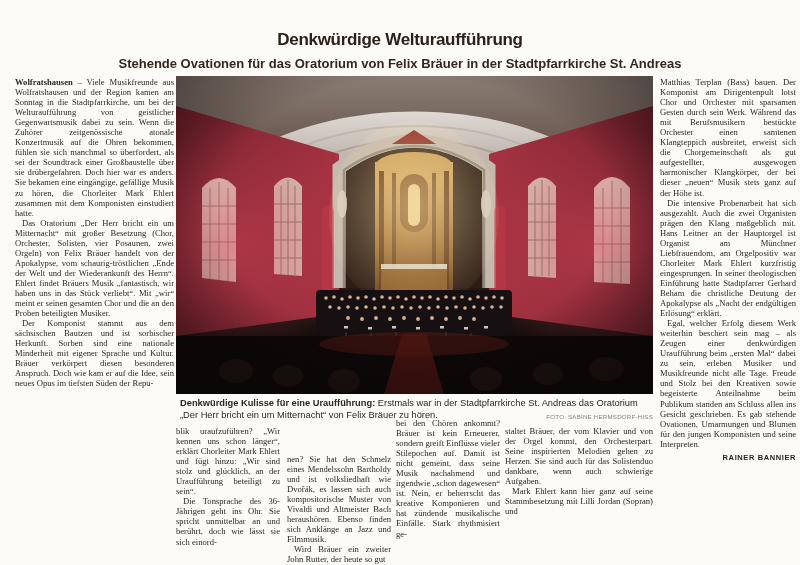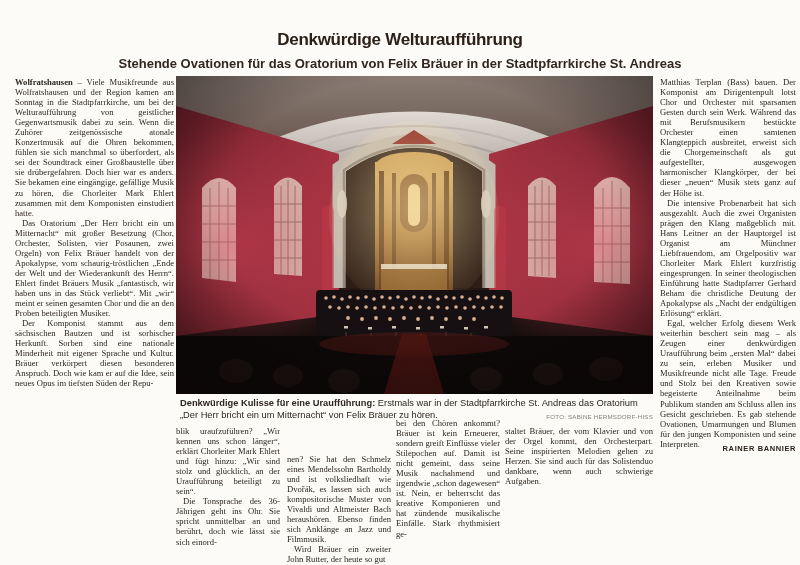--- a/index.html
+++ b/index.html
@@ -20,21 +20,21 @@
   #col4{left:396px;top:418px;width:104px;height:137px;}
   #col5{left:505px;top:426px;width:148px;height:137px;}
   #colR{left:660px;top:77px;width:136px;height:485px;}
   .photo{position:absolute;left:176px;top:76px;width:477px;height:318px;background:#171110;}
   .photo svg{display:block;}
   .caption{position:absolute;left:180px;top:398px;width:473px;
            font-family:"Liberation Sans", sans-serif;font-size:9.3px;line-height:11.6px;color:#2f261f;}
   .credit{position:absolute;right:0;top:12.8px;font-size:6.2px;color:#8a817a;letter-spacing:0.2px;
           font-family:"Liberation Sans", sans-serif;}
   .byline{float:right;font-family:"Liberation Sans", sans-serif;font-weight:bold;
-          font-size:7.5px;letter-spacing:0.6px;margin-top:5px;color:#2b221c;}
+          font-size:7.5px;letter-spacing:0.6px;margin-top:14px;color:#2b221c;}
 </style>
 </head>
 <body>
 
 <div class="page">
 
   <div class="masthead">
     <div class="headline">Denkwürdige Welturaufführung</div>
     <div class="subhead">Stehende Ovationen für das Oratorium von Felix Bräuer in der Stadtpfarrkirche St. Andreas</div>
   </div>
@@ -237,20 +237,21 @@
     <p>nen? Sie hat den Schmelz eines Mendelssohn Bartholdy und ist volksliedhaft wie Dvořák, es lassen sich auch kompositorische Muster von Vivaldi und Altmeister Bach heraushören. Ebenso finden sich Anklänge an Jazz und Filmmusik.</p>
     <p>Wird Bräuer ein zweiter John Rutter, der heute so gut</p>
   </div>
 
   <div class="bodycol" id="col4">
     <p>bei den Chören ankommt? Bräuer ist kein Erneuerer, sondern greift Einflüsse vieler Stilepochen auf. Damit ist nicht gemeint, dass seine Musik nachahmend und irgendwie „schon dagewesen“ ist. Nein, er beherrscht das kreative Komponieren und hat zündende musikalische Einfälle. Stark rhythmisiert ge-</p>
   </div>
 
   <div class="bodycol" id="col5">
     <p>staltet Bräuer, der vom Klavier und von der Orgel kommt, den Orchesterpart. Seine inspirierten Melodien gehen zu Herzen. Sie sind auch für das Solistenduo dankbare, wenn auch schwierige Aufgaben.</p>
+    <p>Mark Ehlert kann hier ganz auf seine Stammbesetzung mit Lilli Jordan (Sopran) und</p>
   </div>
 
   <div class="bodycol" id="colR">
     <p>Matthias Terplan (Bass) bauen. Der Komponist am Dirigentenpult lotst Chor und Orchester mit sparsamen Gesten durch sein Werk. Während das mit Berufsmusikern bestückte Orchester einen samtenen Klangteppich ausbreitet, erweist sich die Chorgemeinschaft als gut aufgestellter, ausgewogen harmonischer Klangkörper, der bei dieser „neuen“ Musik stets ganz auf der Höhe ist.</p>
     <p>Die intensive Probenarbeit hat sich ausgezahlt. Auch die zwei Organisten prägen den Klang maßgeblich mit. Hans Leitner an der Hauptorgel ist Organist am Münchner Liebfrauendom, am Orgelpositiv war Chorleiter Mark Ehlert kurzfristig eingesprungen. In seiner theologischen Einführung hatte Stadtpfarrer Gerhard Beham die christliche Deutung der Apokalypse als „Nacht der endgültigen Erlösung“ erklärt.</p>
     <p><span>Egal, welcher Erfolg diesem Werk weiterhin beschert sein mag – als Zeugen einer denkwürdigen Uraufführung beim „ersten Mal“ dabei zu sein, erleben Musiker und Musikfreunde nicht alle Tage. Freude und Stolz bei den Kreativen sowie begeisterte Anteilnahme beim Publikum standen am Schluss allen ins Gesicht geschrieben. Es gab stehende Ovationen, Umarmungen und Blumen für den jungen Komponisten und seine Interpreten.</span>
        <b class="byline">RAINER BANNIER</b></p>
   </div>
 
 </div>

